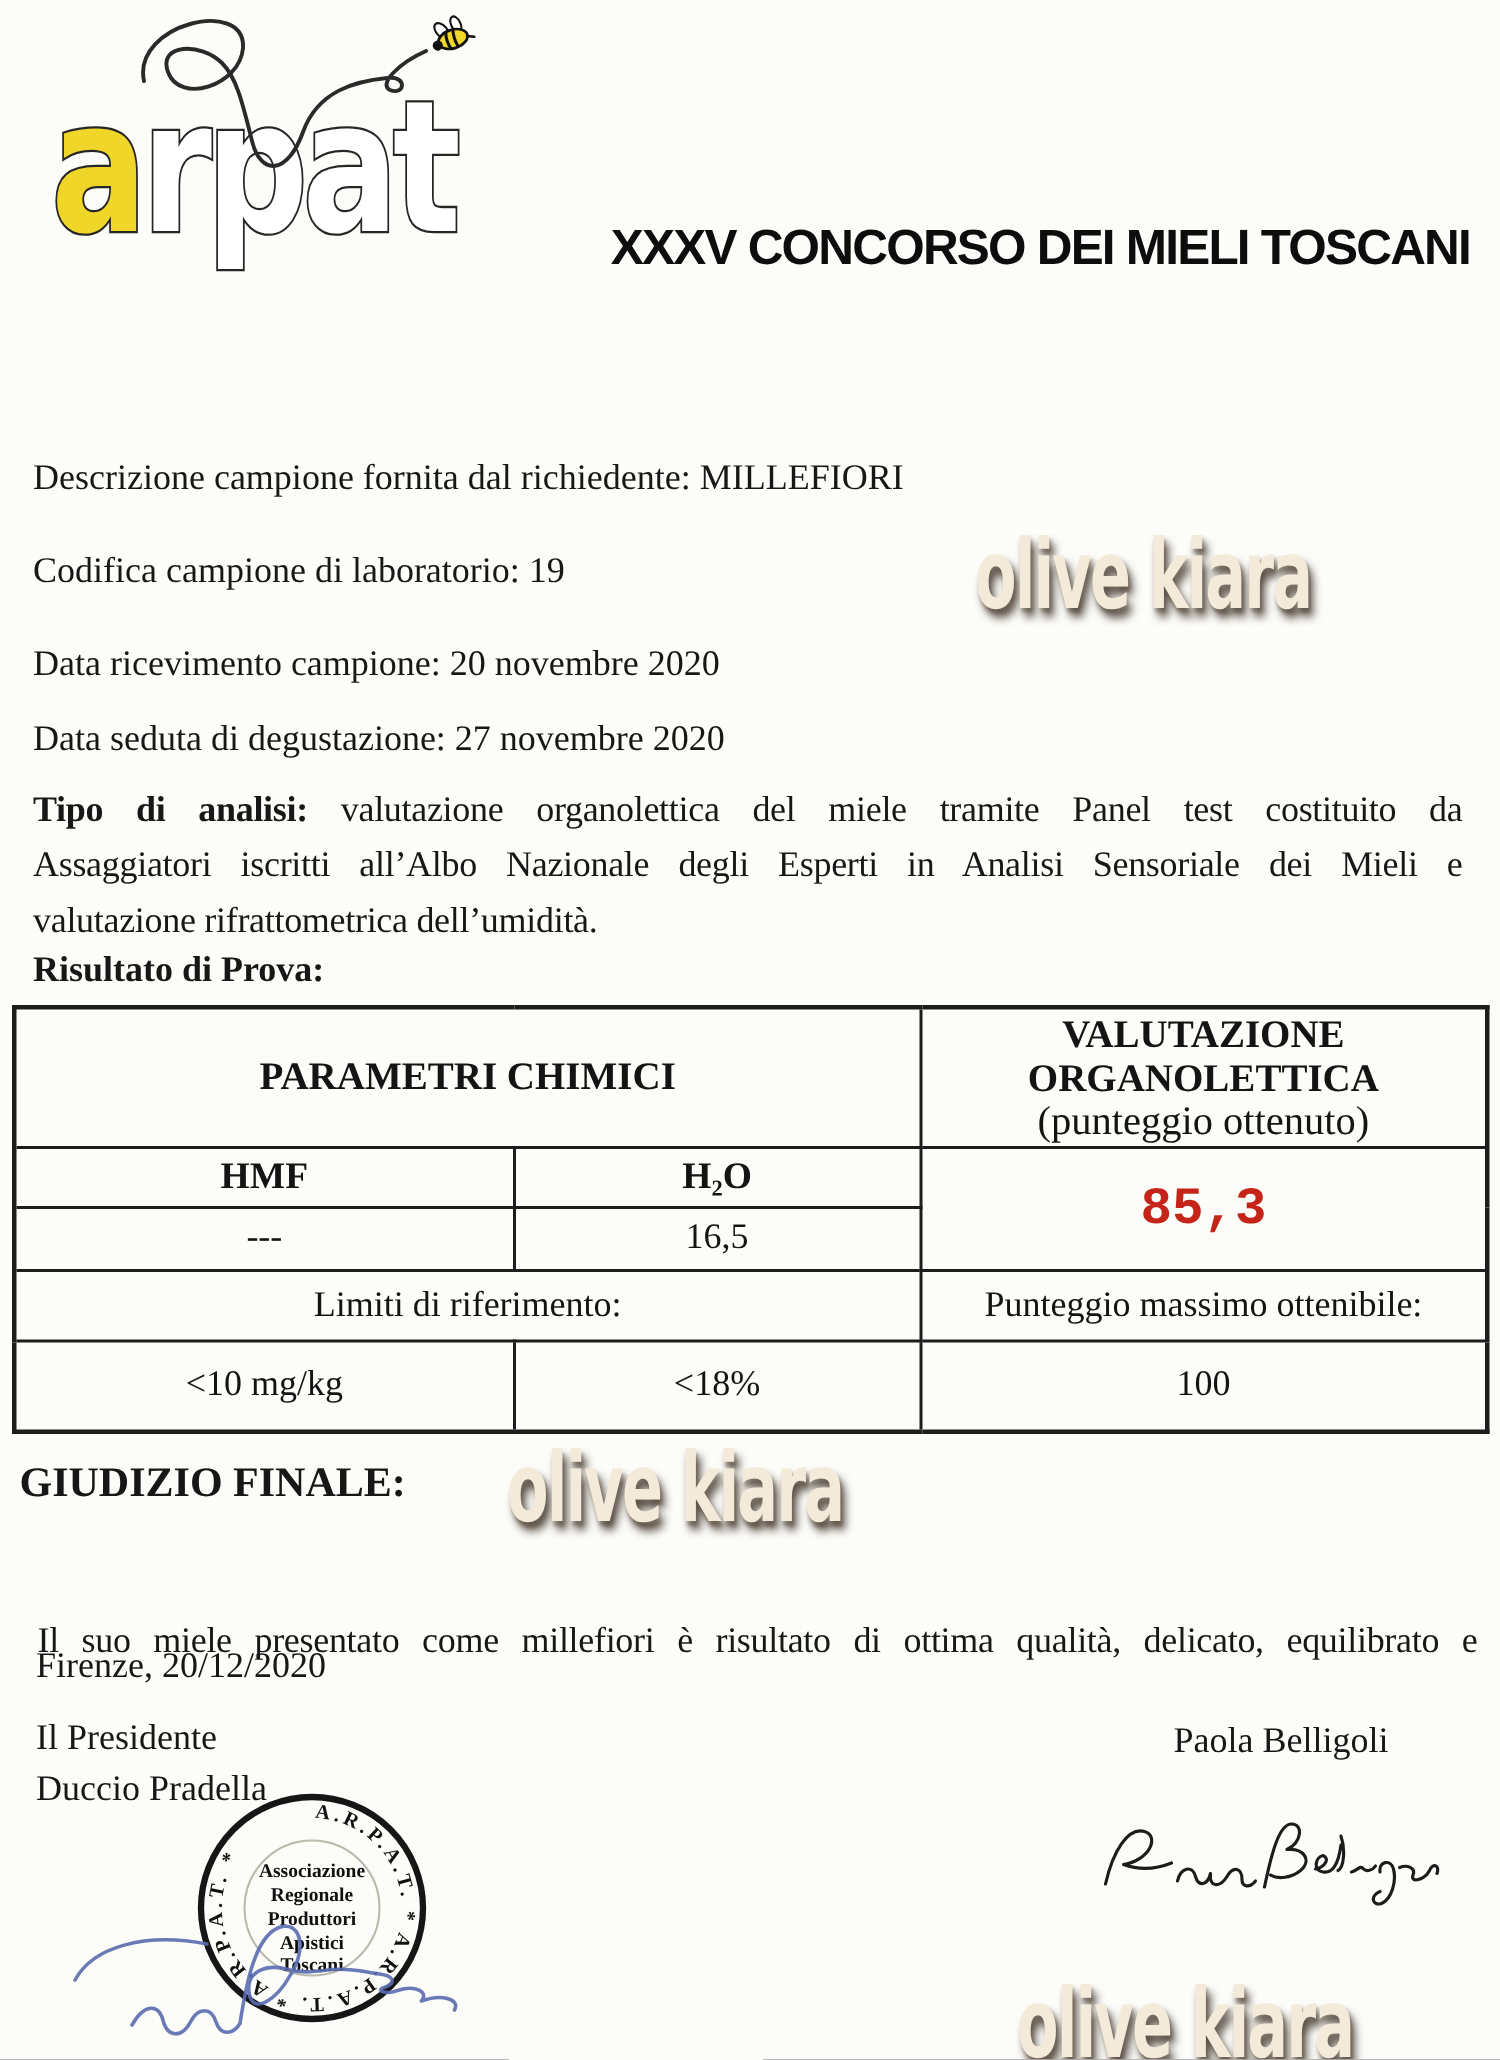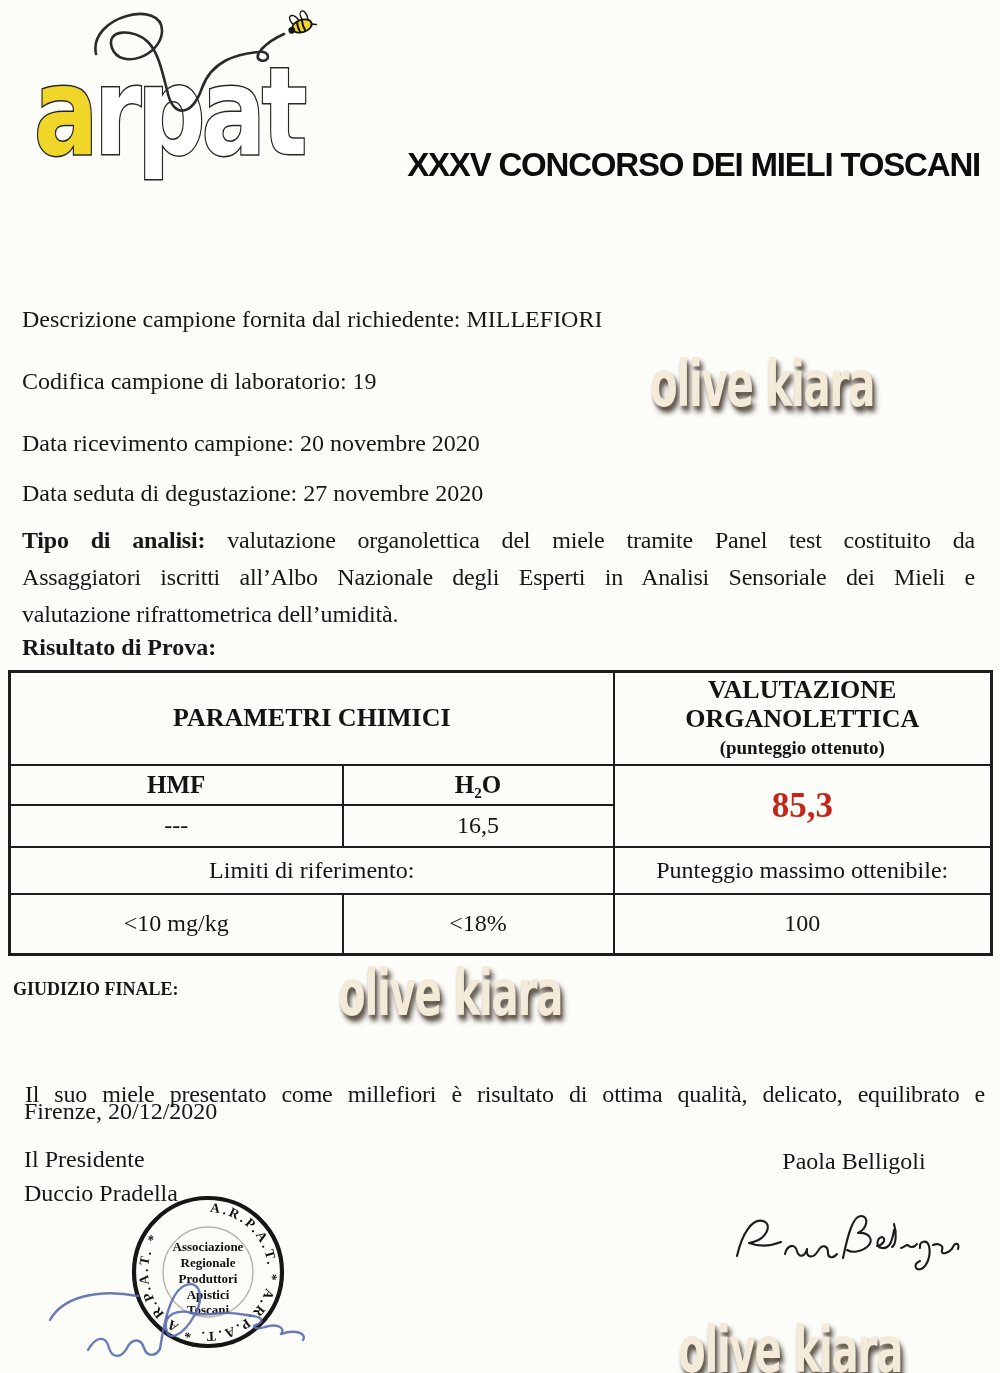--- a/index.html
+++ b/index.html
@@ -33,29 +33,29 @@
   .rtable td{
     border:2px solid #1d1d1d; text-align:center; vertical-align:middle;
     padding:0; overflow:hidden;
   }
   .rtable tr.outer-top td{border-top:3px solid #1d1d1d;}
   .rtable tr.outer-bottom td{border-bottom:3px solid #1d1d1d;}
   .rtable td.first{border-left:3px solid #1d1d1d;}
   .rtable td.last{border-right:3px solid #1d1d1d;}
   .hdr-chem{font-weight:bold; font-size:26px;font-family:Liberation Serif, serif;}
   .hdr-org{font-weight:bold; font-size:26px; line-height:29px; padding-left:58px;}
-  .hdr-org .sub{font-weight:bold; font-size:19px;}
+  .hdr-org .sub{font-weight:normal; font-size:27px;}
   .cell-param{font-weight:bold; font-size:25px;}
   .score-cell{
-    font-family:Liberation Serif, serif; font-weight:bold;
+    font-family:Liberation Mono, monospace; font-weight:bold;
     font-size:35px; color:#c52518; padding-left:64px;
   }
   .cell-100{padding-left:58px;}
   
-  .giud-heading{left:13px; font-size:18px;}
+  .giud-heading{left:13px; font-size:28px;}
   .jpara{left:13px; width:960px; line-height:38px;}
   .pres-block{left:24px;}
   .tech-block{
     position:absolute; left:724px; top:1144px; width:260px;
     font-size:24px; line-height:34px; text-align:center; white-space:nowrap;
   }
   .sig-svg{position:absolute;}
   
   .wm{
     position:absolute; line-height:1; white-space:nowrap;

